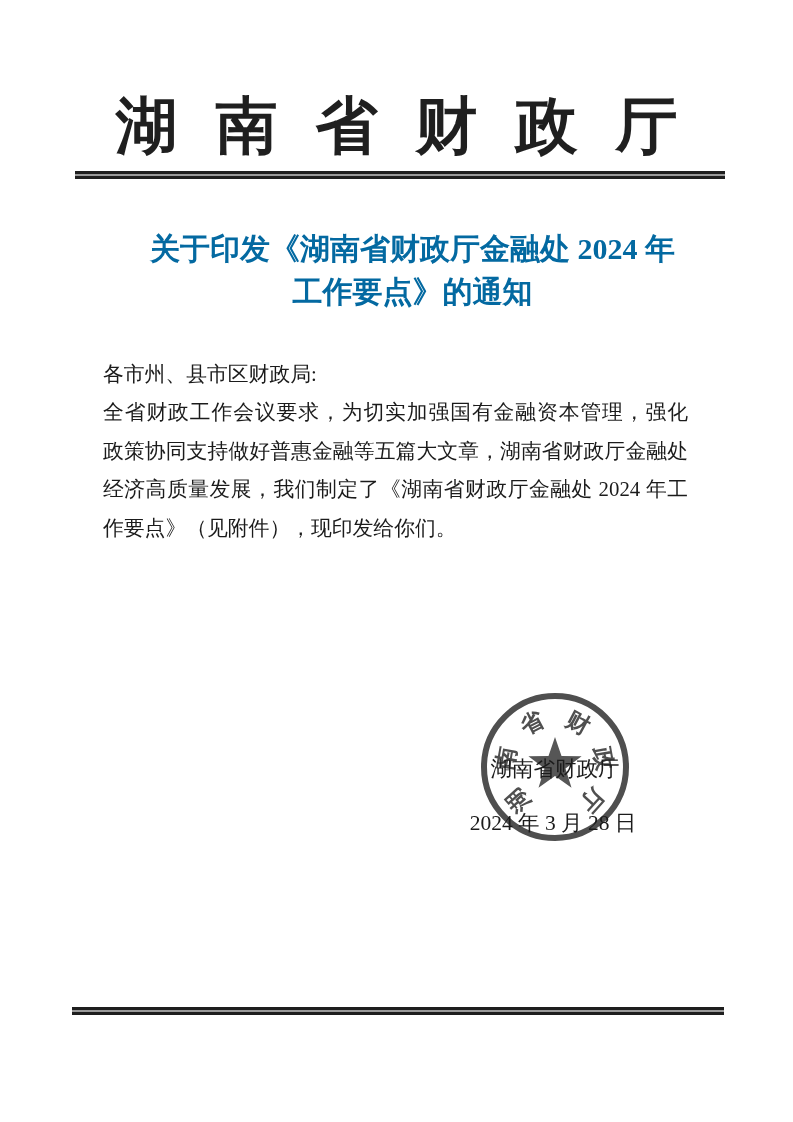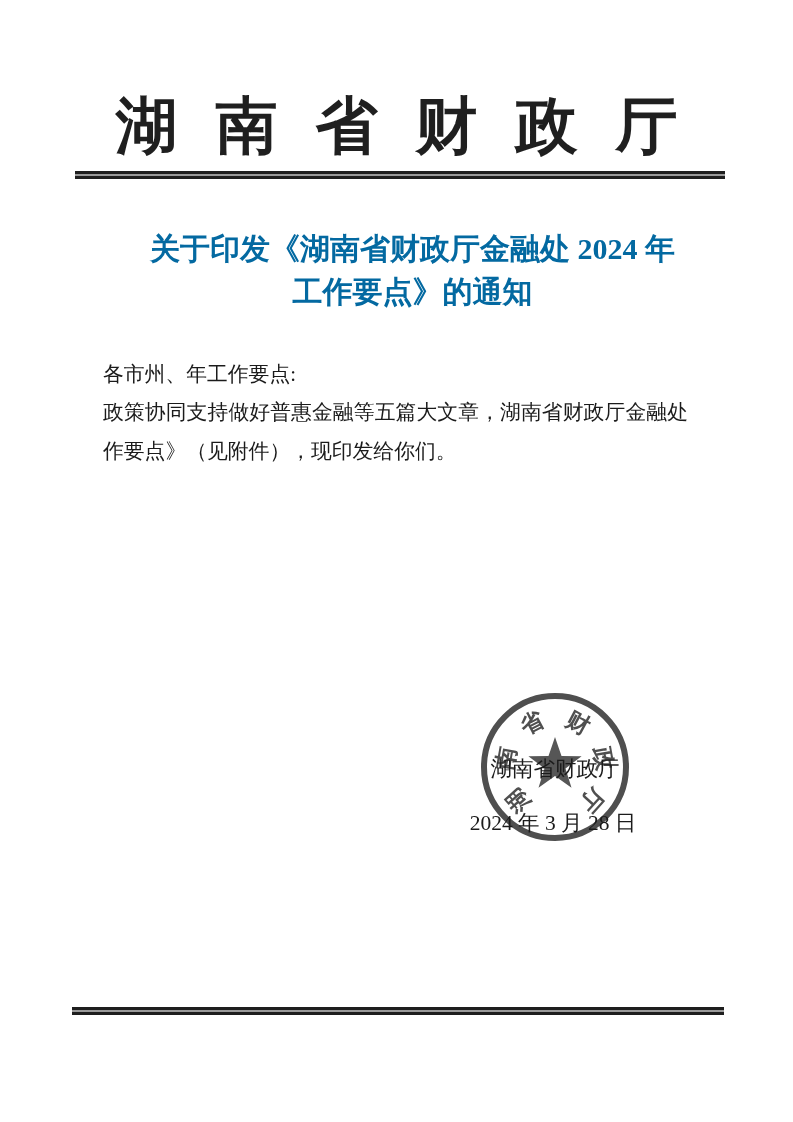--- a/index.html
+++ b/index.html
@@ -139,22 +139,24 @@
 <div class="letterhead-name">湖南省财政厅</div>
 
 <div class="double-rule rule-top"></div>
 
 <div class="doc-title">
   <div>关于印发《湖南省财政厅金融处 2024 年</div>
   <div>工作要点》的通知</div>
 </div>
 
 <div class="doc-body">
-  <div class="salutation">各市州、年工作要点:</div>
+  <div class="salutation">各市州、县市区财政局:</div>
+  <div class="para-line">全省财政工作会议要求，为切实加强国有金融资本管理，强化</div>
   <div class="para-line">政策协同支持做好普惠金融等五篇大文章，湖南省财政厅金融处</div>
+  <div class="para-line">经济高质量发展，我们制定了《湖南省财政厅金融处 2024 年工</div>
   <div class="para-line last">作要点》（见附件），现印发给你们。</div>
 </div>
 
 <svg class="seal" viewBox="0 0 156 156">
   <circle cx="78" cy="78" r="71" fill="none" stroke="#4f4f4f" stroke-width="6"></circle>
   <polygon fill="#565656" transform="translate(78,76)" points="0,-28 6.5,-8.9 26.6,-8.7 10.5,3.4 16.5,22.7 0,11 -16.5,22.7 -10.5,3.4 -26.6,-8.7 -6.5,-8.9"></polygon>
   <g fill="#4f4f4f" font-size="23">
     <g transform="rotate(-132 78 78)">
       <text x="78" y="36" text-anchor="middle">湖</text>
     </g>

